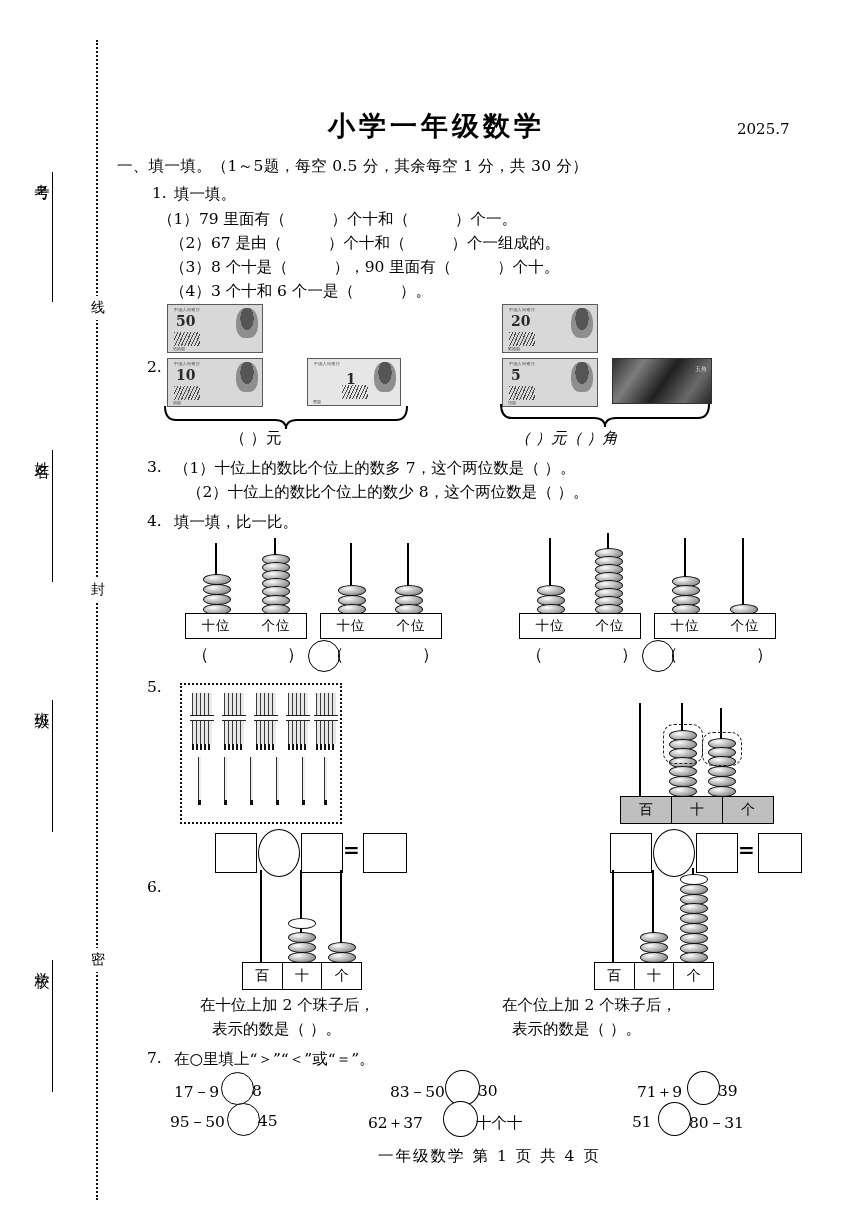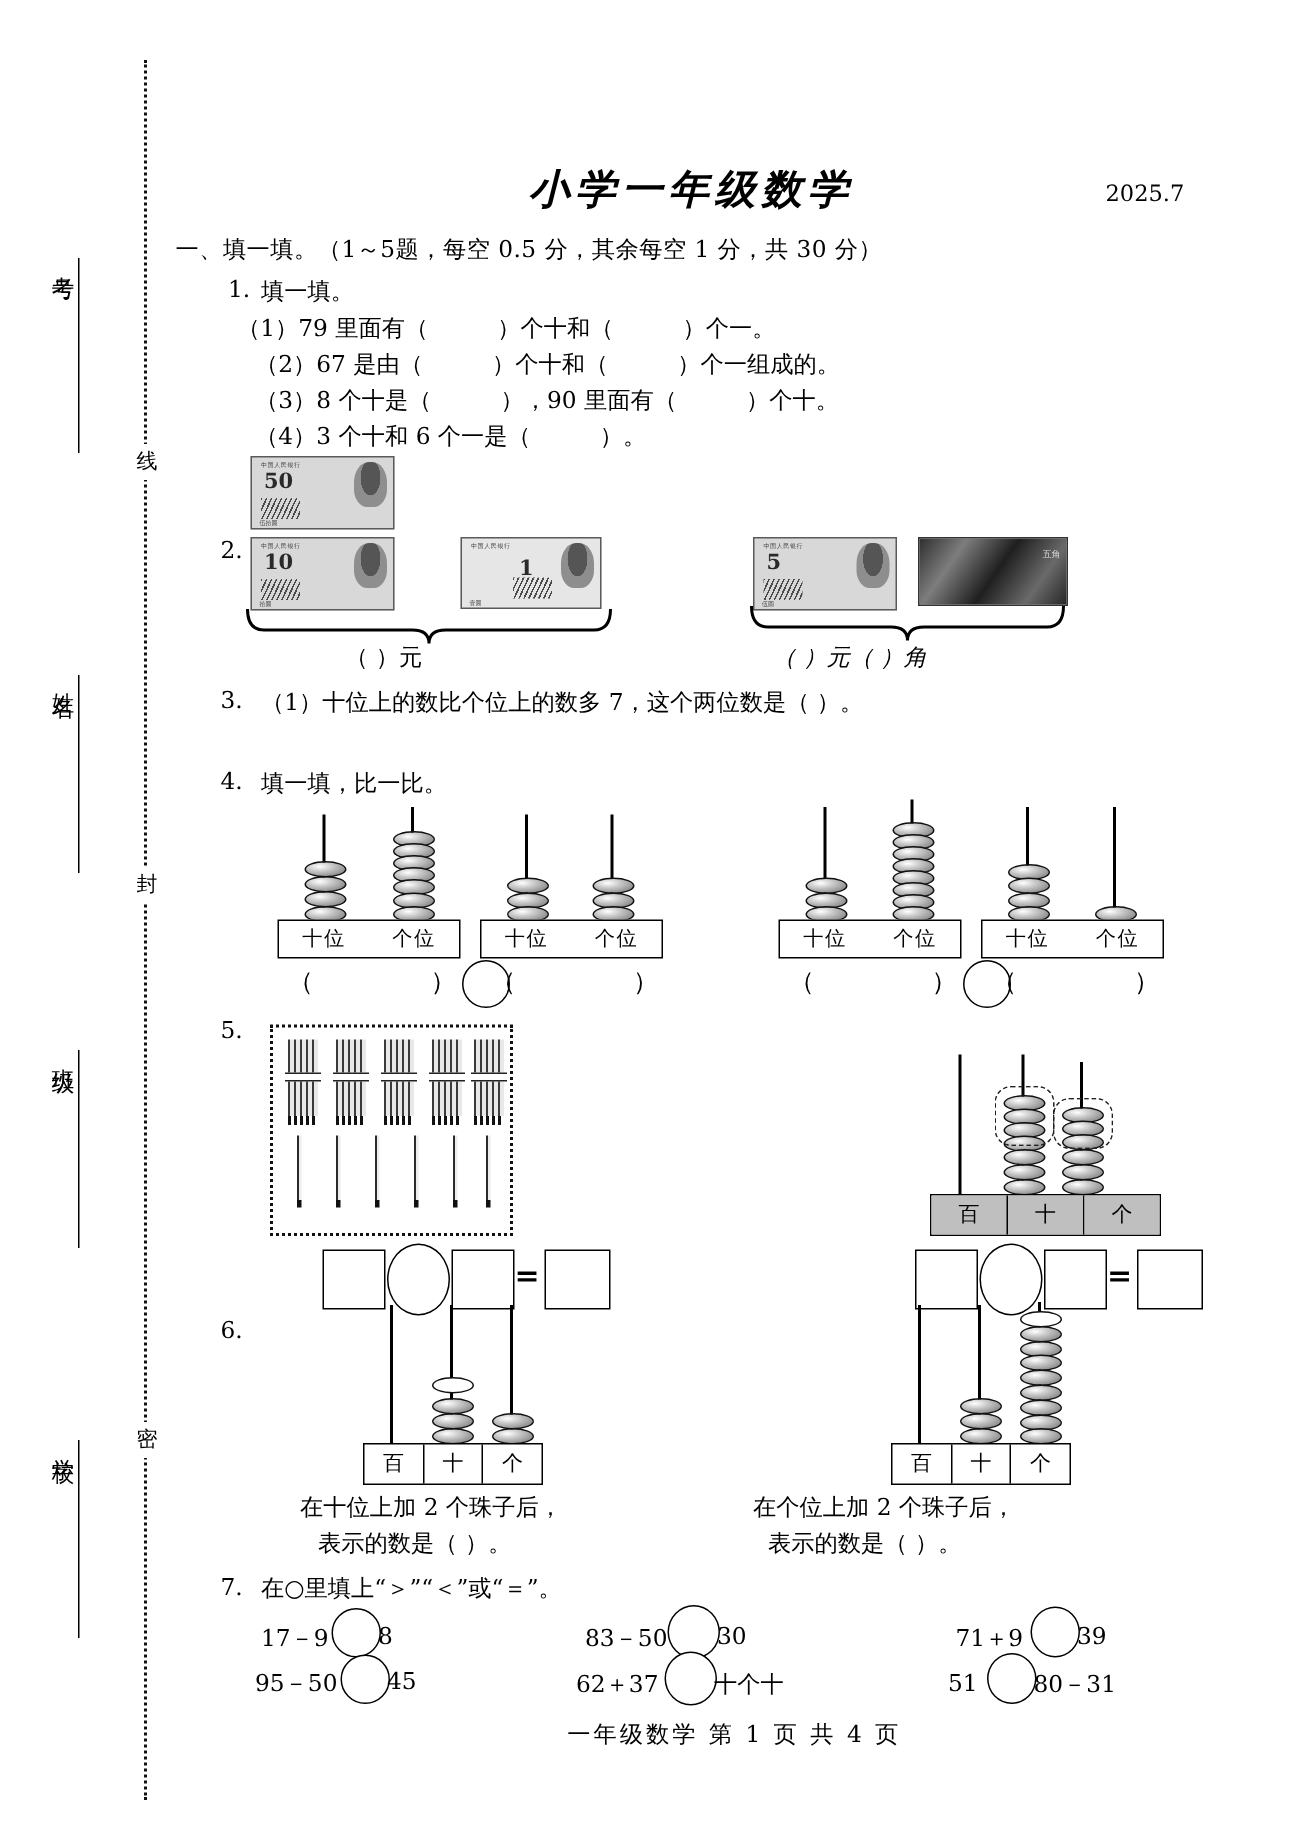--- a/index.html
+++ b/index.html
@@ -17,23 +17,23 @@
   .seal-char{position:absolute;left:88px;width:20px;text-align:center;
              font-size:14px;background:#fff;padding:3px 0;}
   .field{position:absolute;left:32px;width:22px;}
   .field .lbl{writing-mode:vertical-rl;text-orientation:upright;font-size:15px;
               letter-spacing:2px;white-space:nowrap;display:block;text-align:center;}
   .field .rule{position:absolute;left:20px;top:0;height:100%;border-left:1px solid #000;}
 
   
   .content{position:absolute;left:112px;top:0;width:755px;height:1226px;}
 
-  .title{position:absolute;left:184px;top:108px;width:330px;text-align:center;
+  .title{position:absolute;left:216px;top:108px;width:330px;
          font-size:27px;font-weight:bold;letter-spacing:4px;
-         font-family:"DejaVu Serif","Liberation Serif",serif;font-style:italic;}
+         font-family:"DejaVu Serif","Liberation Serif",serif;}
   .date{position:absolute;left:625px;top:120px;font-size:15px;
         font-family:"DejaVu Serif","Liberation Serif",serif;}
 
   .sec-head{position:absolute;left:5px;top:156px;font-size:15.5px;
             font-family:"DejaVu Serif","Liberation Serif",serif;letter-spacing:.3px;
             white-space:nowrap;}
 
   .q{position:absolute;font-size:15.5px;
      font-family:"DejaVu Serif","Liberation Serif",serif;white-space:nowrap;}
   .qnum{position:absolute;font-size:15.5px;
@@ -186,40 +186,48 @@
       <span class="guill" style="left:34px;"></span>
       <span class="face"></span>
       <span class="bot">壹圆</span>
     </div>
 
     <svg class="brace" style="left:50px;top:404px;" width="250" height="26">
       <path d="M3,2 Q3,16 14,16 L113,16 Q124,16 124,25 Q124,16 135,16 L234,16 Q245,16 245,2" fill="none" stroke="#000" stroke-width="2"></path>
     </svg>
     <div class="lbl-row" style="left:118px;top:428px;">（          ）元</div>
 
+    <div class="bill" style="left:390px;top:304px;width:94px;height:47px;">
+      <span class="micro">中国人民银行</span>
+      <span class="denom">20</span>
+      <span class="guill"></span>
+      <span class="face"></span>
+      <span class="bot">贰拾圆</span>
+    </div>
 
     <div class="bill" style="left:390px;top:358px;width:94px;height:47px;">
       <span class="micro">中国人民银行</span>
       <span class="denom">5</span>
       <span class="guill"></span>
       <span class="face"></span>
       <span class="bot">伍圆</span>
     </div>
 
     <div class="coin-note" style="left:500px;top:358px;width:98px;height:44px;">
       <span class="cm">五角</span>
     </div>
 
     <svg class="brace" style="left:386px;top:402px;" width="216" height="26">
       <path d="M3,2 Q3,16 14,16 L96,16 Q107,16 107,25 Q107,16 118,16 L200,16 Q211,16 211,2" fill="none" stroke="#000" stroke-width="2"></path>
     </svg>
     <div class="lbl-row" style="left:403px;top:428px;font-style:italic;">（          ）元（          ）角</div>
 
     <div class="qnum" style="left:35px;top:458px;">3.</div>
     <div class="q" style="left:62px;top:458px;">（1）十位上的数比个位上的数多 7，这个两位数是（                ）。</div>
+    <div class="q" style="left:75px;top:482px;">（2）十位上的数比个位上的数少 8，这个两位数是（                ）。</div>
 
     <div class="qnum" style="left:35px;top:512px;">4.</div>
     <div class="q" style="left:62px;top:512px;">填一填，比一比。</div>
 
     <div class="abacus">
       <div class="rod" style="left:103px;top:543px;height:70px;"></div>
       <div class="bead" style="left:91px;top:574px;"></div>
       <div class="bead" style="left:91px;top:584px;"></div>
       <div class="bead" style="left:91px;top:594px;"></div>
       <div class="bead" style="left:91px;top:604px;"></div>
@@ -419,21 +427,21 @@
     <div class="q" style="left:140px;top:1082px;">8</div>
 
     <div class="q" style="left:58px;top:1112px;">95－50</div>
     <div class="circ" style="left:115px;top:1103px;width:31px;height:31px;"></div>
     <div class="q" style="left:146px;top:1112px;">45</div>
 
     <div class="q" style="left:278px;top:1082px;">83－50</div>
     <div class="circ" style="left:333px;top:1070px;width:33px;height:34px;"></div>
     <div class="q" style="left:366px;top:1082px;">30</div>
 
-    <div class="q" style="left:272px;top:1113px;">62＋37</div>
+    <div class="q" style="left:256px;top:1113px;">62＋37</div>
     <div class="circ" style="left:331px;top:1101px;width:33px;height:34px;"></div>
     <div class="q" style="left:364px;top:1113px;">十个十</div>
 
     <div class="q" style="left:525px;top:1082px;">71＋9</div>
     <div class="circ" style="left:575px;top:1071px;width:31px;height:32px;"></div>
     <div class="q" style="left:606px;top:1082px;">39</div>
 
     <div class="q" style="left:520px;top:1113px;">51</div>
     <div class="circ" style="left:546px;top:1102px;width:31px;height:32px;"></div>
     <div class="q" style="left:577px;top:1113px;">80－31</div>

